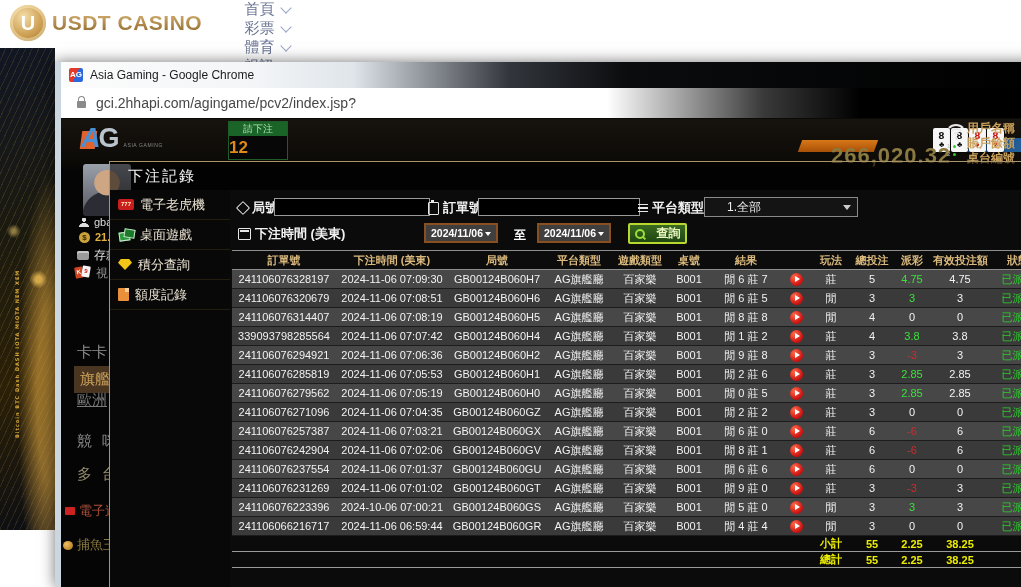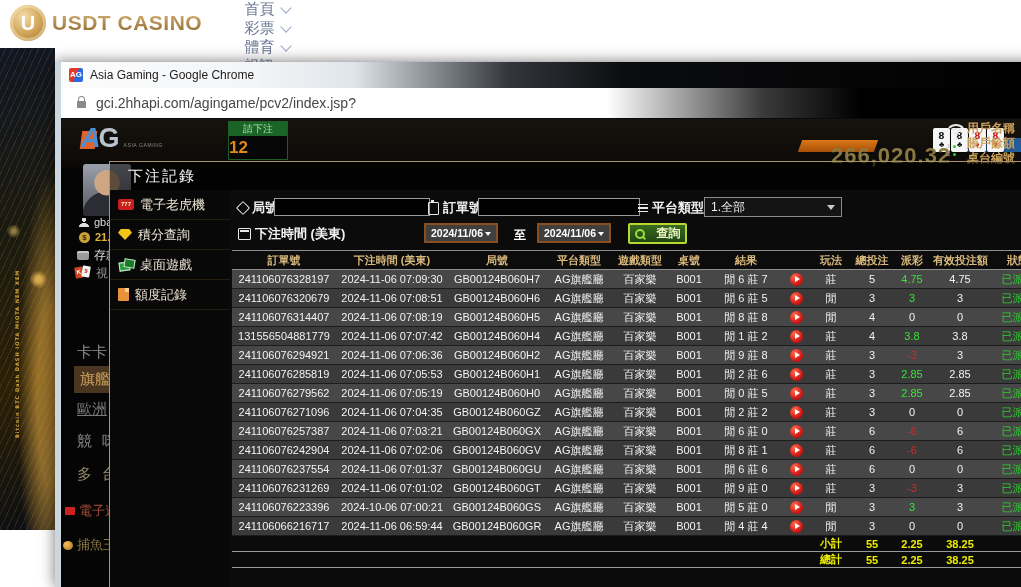--- a/index.html
+++ b/index.html
@@ -88,21 +88,21 @@
   .ic-user{width:10px;height:10px;background:radial-gradient(circle at 50% 28%,#ddd 0 22%,transparent 26%),radial-gradient(circle at 50% 115%,#ddd 0 42%,transparent 46%);}
   .ic-money{width:11px;height:11px;border-radius:50%;background:#caa23a;color:#3a2a00;font:bold 8px/11px "Liberation Sans",sans-serif;text-align:center;}
   .ic-dep{width:12px;height:9px;background:#9a9a9a;border-radius:2px;box-shadow:inset 0 2px 0 #c8c8c8;}
   .ic-cards2{position:relative;width:16px;height:15px;}
   .ic-cards2::before{content:'K';position:absolute;left:0;top:1px;width:8px;height:11px;background:#c42;border-radius:1px;transform:rotate(-10deg);color:#fff;font:bold 6px/11px "Liberation Sans",sans-serif;text-align:center;}
   .ic-cards2::after{content:'9';position:absolute;left:7px;top:0;width:8px;height:11px;background:#f4f4f4;border-radius:1px;transform:rotate(9deg);color:#c22;font:bold 6px/11px "Liberation Sans",sans-serif;text-align:center;}
   .lobby{position:absolute;left:0;top:176px;width:120px;}
   .lob{position:absolute;left:16px;font-size:15px;color:#8a8a8a;white-space:nowrap;display:flex;align-items:center;gap:4px;}
   .lob0{top:4px;color:#8f8f8f;}
   .lob1{top:27px;left:13px;background:#4a3520;color:#caa25a;padding:4px 6px;}
-  .lob2{top:61px;color:#7a7a7a;text-decoration:underline;}
+  .lob2{top:52px;color:#7a7a7a;text-decoration:underline;}
   .lob3{top:93px;letter-spacing:10px;}
   .lob4{top:126px;letter-spacing:10px;color:#938a6a;}
   .lob5{top:163px;left:4px;font-size:13px;color:#b0503a;}
   .lob6{top:197px;left:2px;font-size:13px;color:#8a7a40;}
   .ic-slot-sm{width:10px;height:8px;background:#c22;border-radius:1px;flex:none;}
   .ic-fish{width:10px;height:9px;border-radius:50%;background:radial-gradient(circle at 35% 35%,#f0c060,#a87018);flex:none;}
 
   
   .dialog{position:absolute;left:48px;top:42px;width:920px;height:427px;z-index:5;
     border-top:1px solid #ab9468;border-left:1px solid #ab9468;}
@@ -128,21 +128,21 @@
 
   .dlg-body{position:absolute;left:120px;top:28px;right:0;bottom:0;background:#0b0b0b;overflow:hidden;}
   .f-label{position:absolute;display:inline-flex;align-items:center;gap:4px;font:bold 13px "Liberation Sans",sans-serif;color:#f2f2f2;white-space:nowrap;}
   .ic-tag{width:8px;height:8px;border:1.5px solid #e8e8e8;transform:rotate(45deg);border-radius:1px;}
   .ic-clip{width:9px;height:11px;border:1.5px solid #e8e8e8;border-radius:1px;position:relative;}
   .ic-clip::before{content:'';position:absolute;top:-3px;left:2px;width:3px;height:2px;background:#e8e8e8;}
   .ic-list{width:10px;height:9px;background:linear-gradient(#e8e8e8 0 1.5px,transparent 1.5px 3.5px,#e8e8e8 3.5px 5px,transparent 5px 7px,#e8e8e8 7px 8.5px,transparent 8.5px);}
   .ic-cal{width:11px;height:10px;border:1.5px solid #e8e8e8;border-radius:1px;position:relative;}
   .ic-cal::before{content:'';position:absolute;top:1px;left:1px;right:1px;height:2px;background:#e8e8e8;}
   .f-input{position:absolute;height:16px;background:#000;border:1px solid #9a9a9a;color:#eee;font-size:11px;padding:0 3px;}
-  .f-select{position:absolute;height:18px;background:#141414;border:1px solid #8a8a8a;color:#eee;font-size:12px;line-height:18px;padding-left:6px;cursor:pointer;}
+  .f-select{position:absolute;height:18px;background:#141414;border:1px solid #8a8a8a;color:#eee;font-size:12px;line-height:18px;padding-left:22px;cursor:pointer;}
   .f-select .caret{position:absolute;right:6px;top:7px;border-left:4px solid transparent;border-right:4px solid transparent;border-top:5px solid #ccc;}
   .f-date{position:absolute;width:70px;height:16px;background:#3f3f3f;border:2px solid #8a4f1f;color:#fff;
     font:bold 10.5px/16px "Liberation Sans",sans-serif;text-align:center;cursor:pointer;}
   .f-date .caret{display:inline-block;margin-left:2px;border-left:3.5px solid transparent;border-right:3.5px solid transparent;border-top:4px solid #fff;vertical-align:middle;}
   .f-to{position:absolute;font:bold 12px "Liberation Sans",sans-serif;color:#fff;}
   .f-btn{position:absolute;width:55px;height:17px;background:linear-gradient(#3a6a20,#1f4512);border:2px solid #b8d830;border-radius:2px;
     display:flex;align-items:center;justify-content:center;gap:12px;color:#eaf5c0;font:bold 12px "Liberation Sans",sans-serif;cursor:pointer;}
   .mag{width:6px;height:6px;border:2px solid #9adf3a;border-radius:50%;position:relative;flex:none;}
   .mag::after{content:'';position:absolute;width:4px;height:2px;background:#9adf3a;transform:rotate(45deg);right:-3px;bottom:-2px;}
 
@@ -314,26 +314,26 @@
       <div class="dialog">
         <div class="dlg-title">
           <span>下注記錄</span>
         </div>
         <div class="dlg-menu">
             <div class="m-item">
               <span class="mi ic-slot"></span>
               <span>電子老虎機</span>
             </div>
             <div class="m-item">
+              <span class="mi ic-chips"></span>
+              <span>桌面遊戲</span>
+            </div>
+            <div class="m-item">
               <span class="mi ic-gem"></span>
               <span>積分查詢</span>
-            </div>
-            <div class="m-item">
-              <span class="mi ic-chips"></span>
-              <span>桌面遊戲</span>
             </div>
             <div class="m-item">
               <span class="mi ic-doc"></span>
               <span>額度記錄</span>
             </div>
           </div>
 
         <div class="dlg-body">
 
           <div class="f-label" style="left:8px;top:9px;">
@@ -445,21 +445,21 @@
                     <td>B001</td>
                     <td>閒 8 莊 8</td>
                     <td><span class="play-btn"></span></td>
                     <td>閒</td>
                     <td>4</td>
                     <td class="zero">0</td>
                     <td>0</td>
                     <td class="status">已派彩</td>
                   </tr>
                   <tr class="even">
-                    <td>131556504881779</td>
+                    <td>339093798285564</td>
                     <td>2024-11-06 07:07:42</td>
                     <td>GB00124B060H4</td>
                     <td>AG旗艦廳</td>
                     <td>百家樂</td>
                     <td>B001</td>
                     <td>閒 1 莊 2</td>
                     <td><span class="play-btn"></span></td>
                     <td>莊</td>
                     <td>4</td>
                     <td class="pos">3.8</td>

